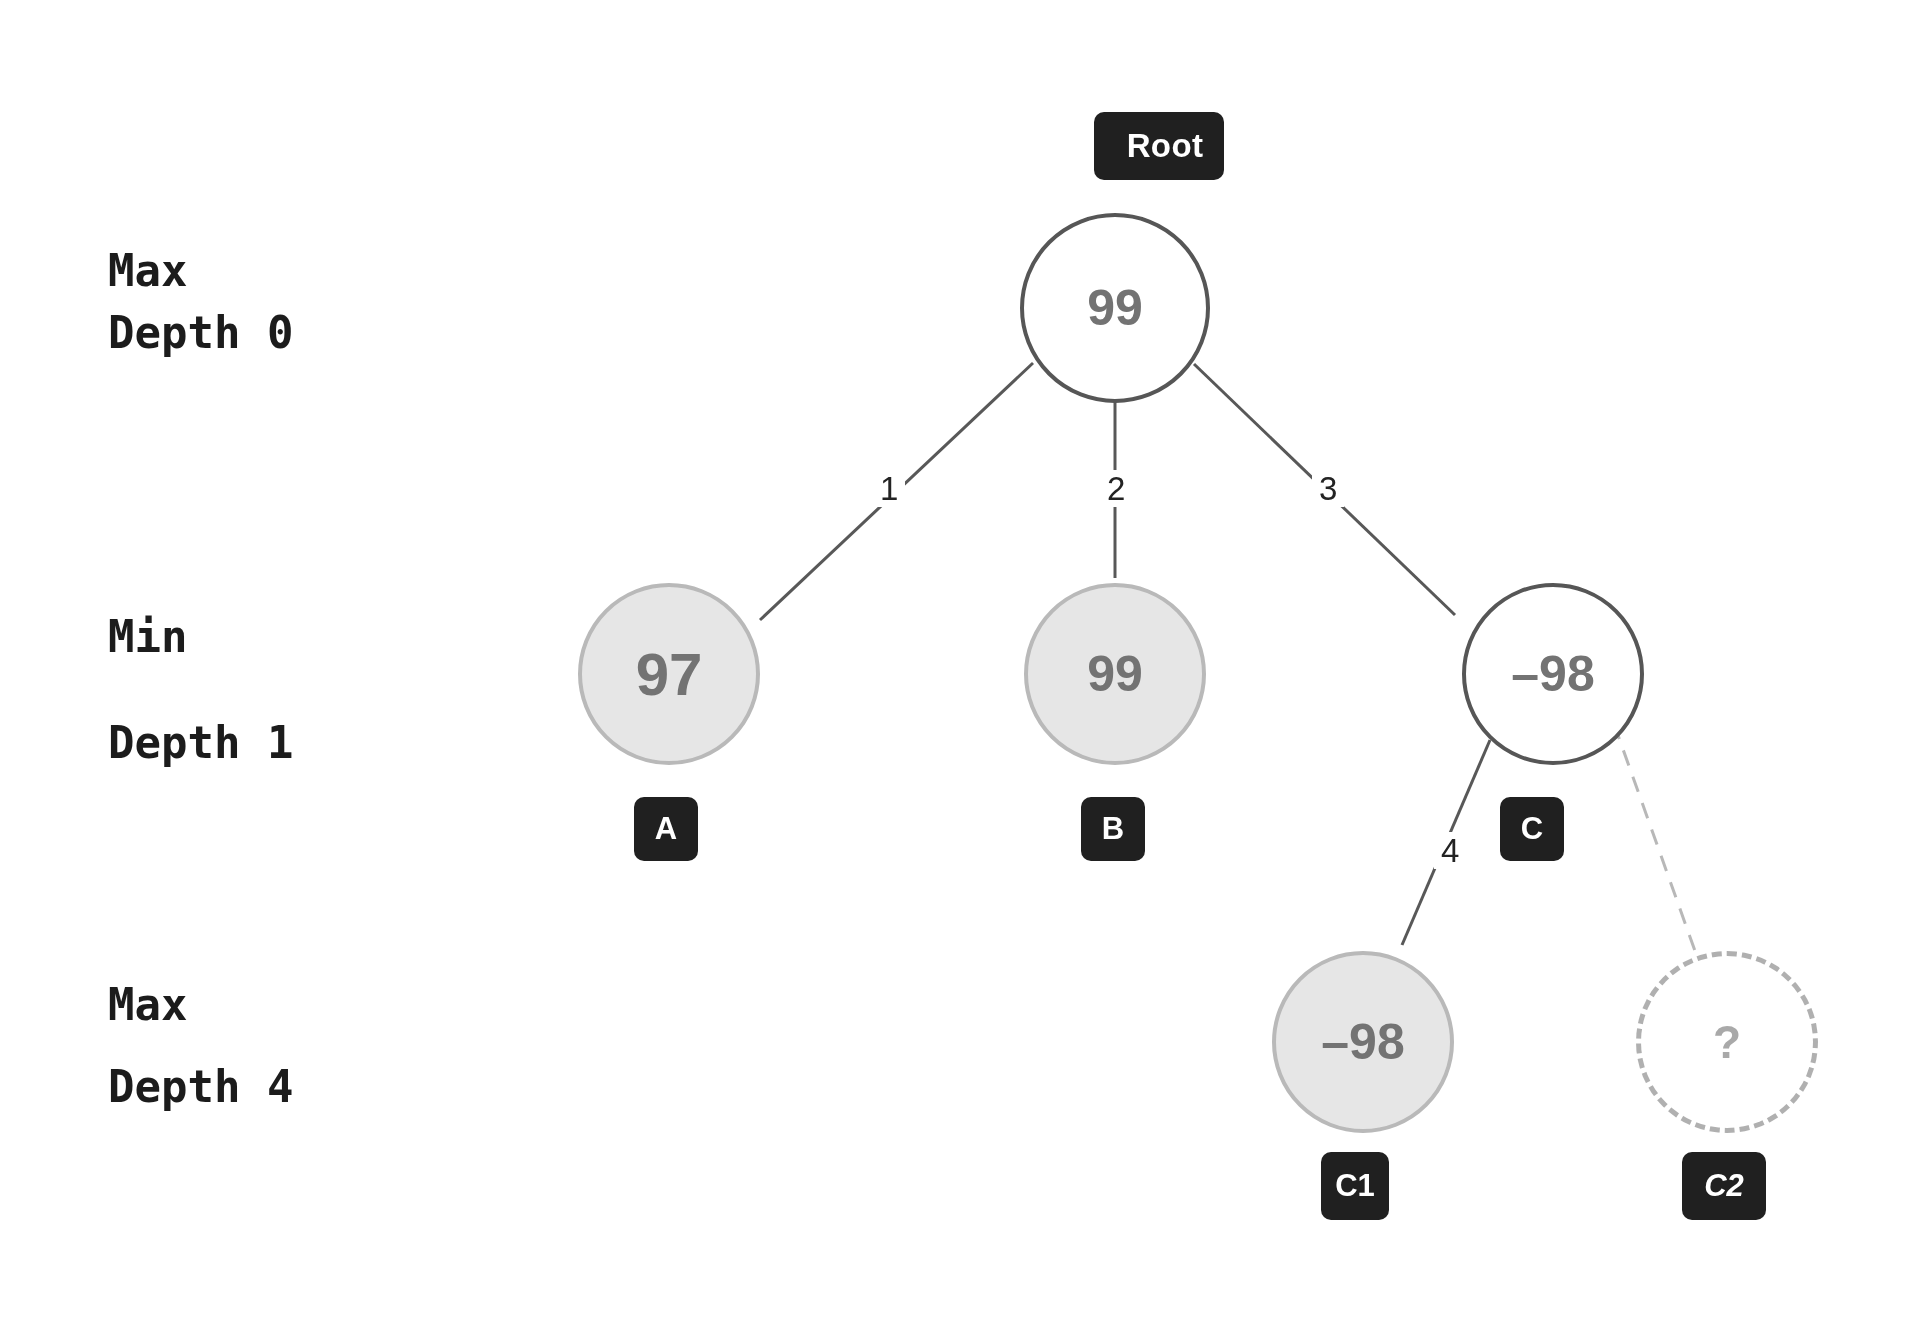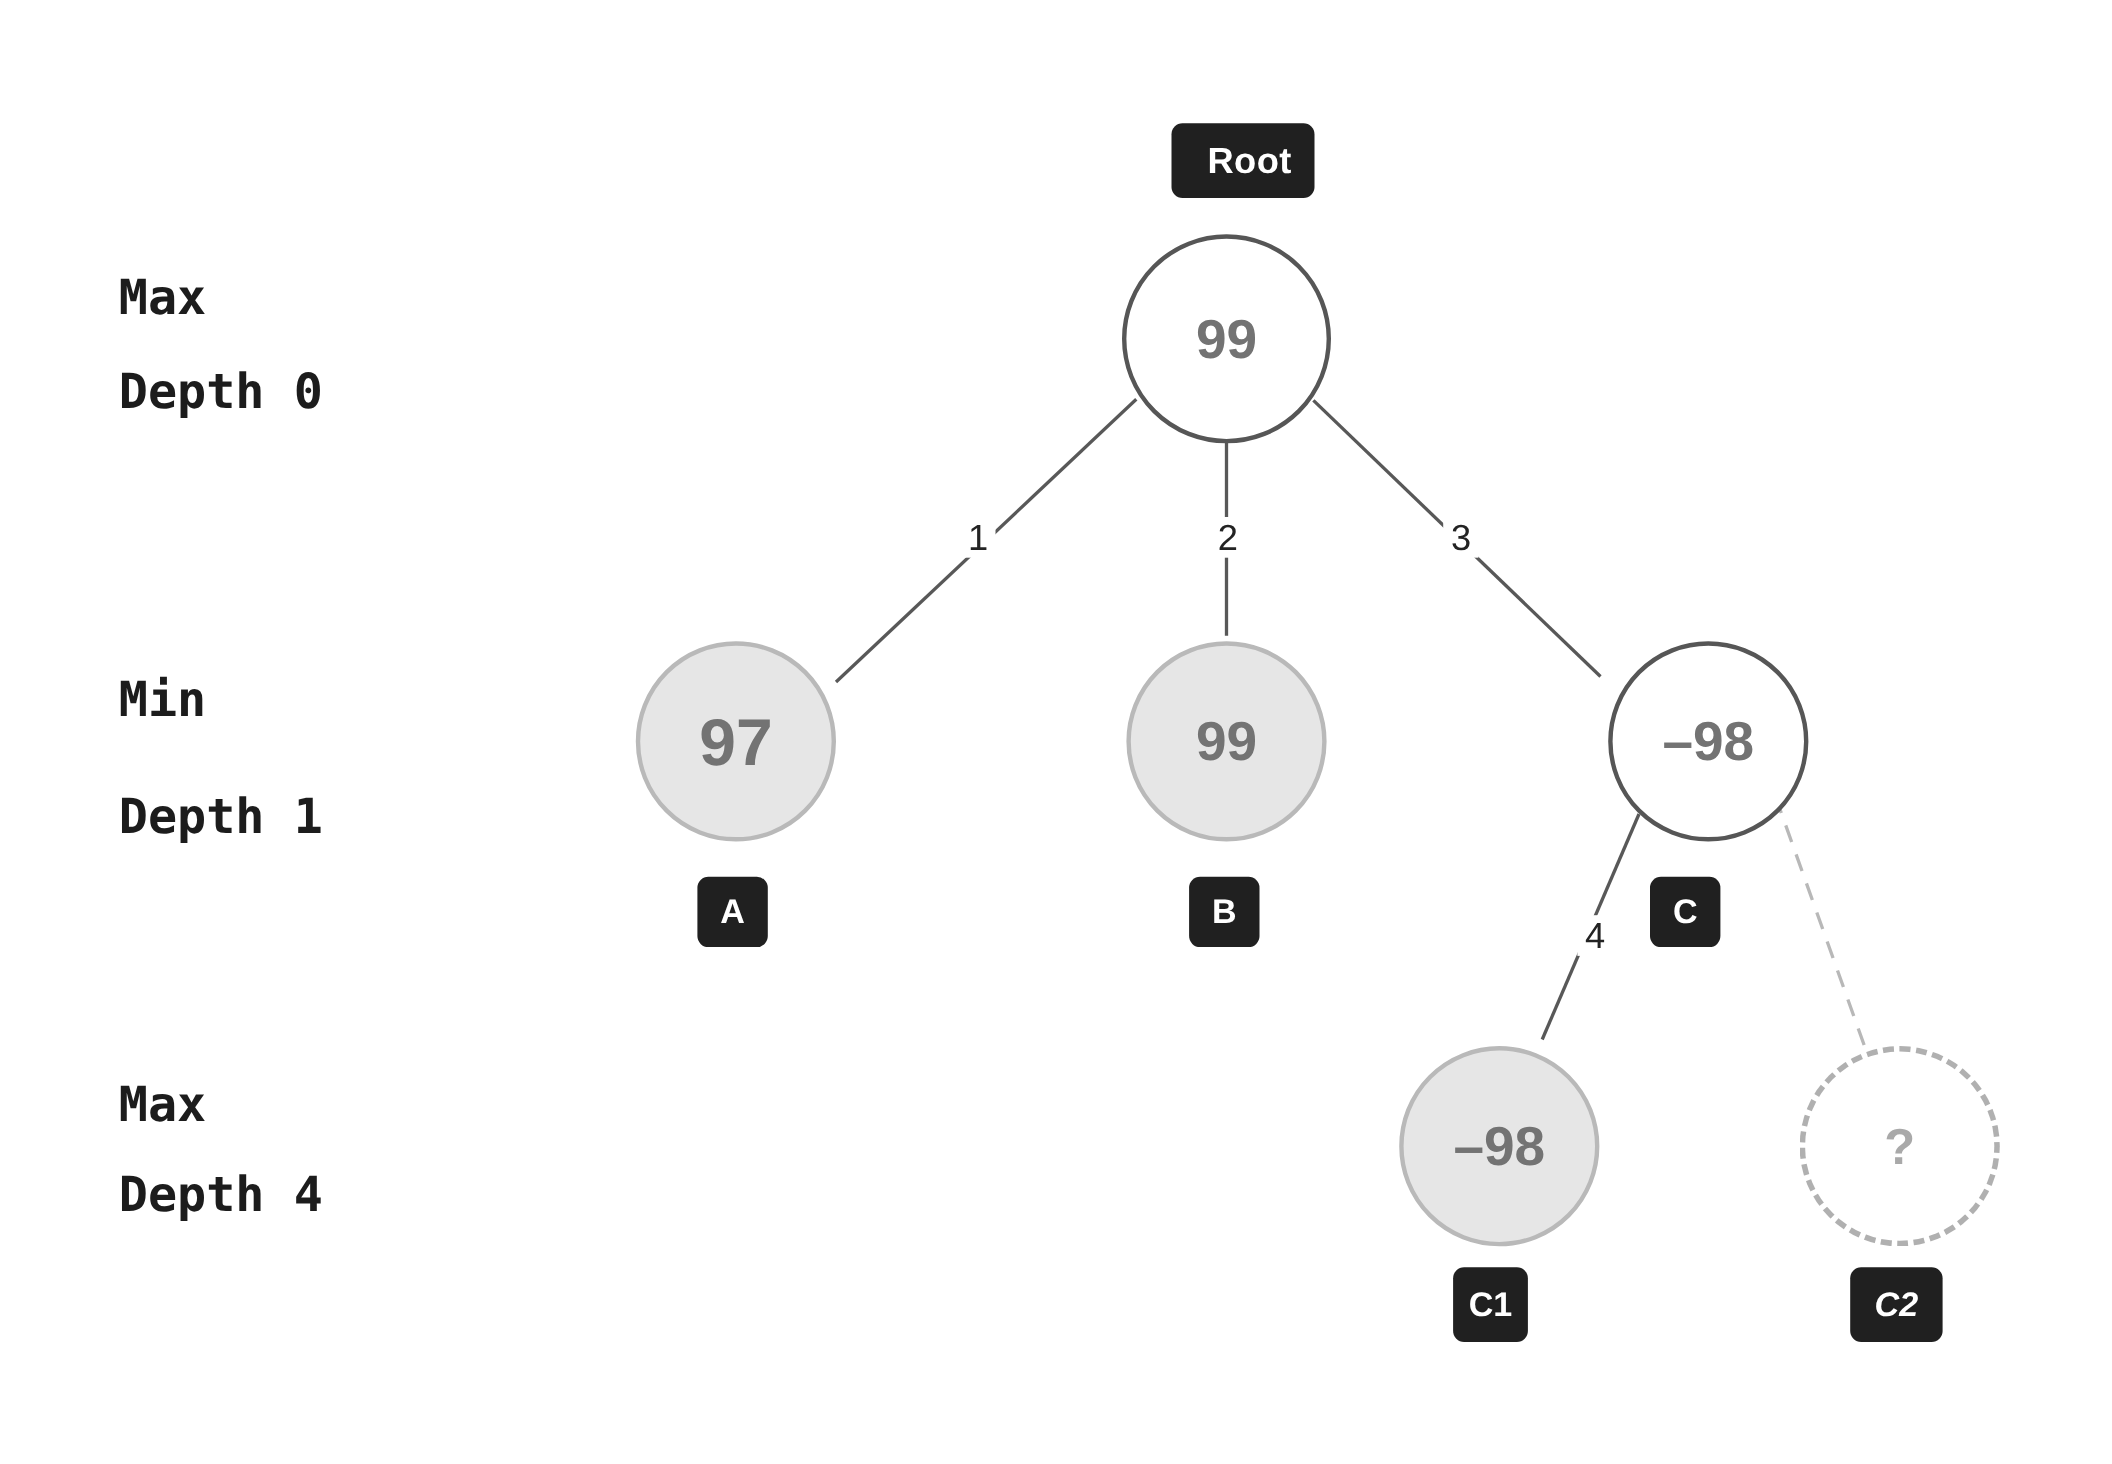--- a/index.html
+++ b/index.html
@@ -107,29 +107,29 @@
   <line x1="1115" y1="398" x2="1115" y2="578" stroke="#585858" stroke-width="3"></line>
 
   <line x1="1194" y1="364" x2="1455" y2="615" stroke="#585858" stroke-width="3"></line>
 
   <line x1="1490" y1="740" x2="1402" y2="945" stroke="#585858" stroke-width="3"></line>
 
   <line x1="1614" y1="724" x2="1700" y2="965" stroke="#b8b8b8" stroke-width="3" stroke-dasharray="16 12"></line>
 </svg>
 
 <div class="depth-label" style="left:108px; top:238px;">Max</div>
-<div class="depth-label" style="left:108px; top:324px;">Depth 0</div>
+<div class="depth-label" style="left:108px; top:300px;">Depth 0</div>
 
 <div class="depth-label" style="left:108px; top:604px;">Min</div>
 <div class="depth-label" style="left:108px; top:686px;margin-top:24px;">Depth 1</div>
 
 <div class="depth-label" style="left:108px; top:972px;">Max</div>
 <div class="depth-label" style="left:108px; top:1054px;">Depth 4</div>
 
-<div class="badge badge-root" style="left:1065px; top:112px; width:130px; height:68px;padding-left:12px;">Root</div>
+<div class="badge badge-root" style="left:1094px; top:112px; width:130px; height:68px;padding-left:12px;">Root</div>
 
 <div class="node node-open" style="left:1020px; top:213px; width:190px; height:190px; font-size:50px; font-weight:bold;">99</div>
 
 <div class="node node-filled" style="left:578px; top:583px; width:182px; height:182px; font-size:60px; font-weight:bold;">97</div>
 
 <div class="node node-filled" style="left:1024px; top:583px; width:182px; height:182px; font-size:50px; font-weight:bold;">99</div>
 
 <div class="node node-open" style="left:1462px; top:583px; width:182px; height:182px; font-size:50px; font-weight:bold;">–98</div>
 
 <div class="node node-filled" style="left:1272px; top:951px; width:182px; height:182px; font-size:50px; font-weight:bold;">–98</div>

